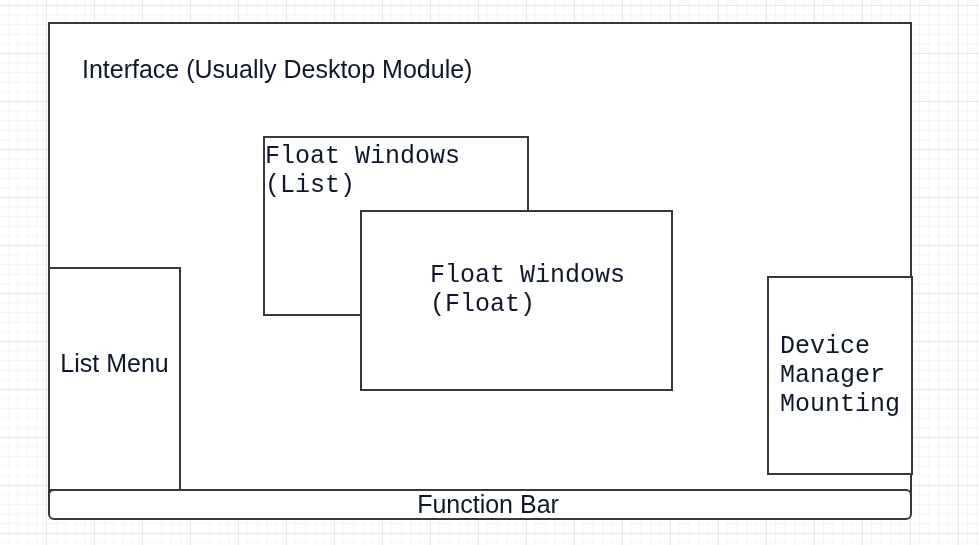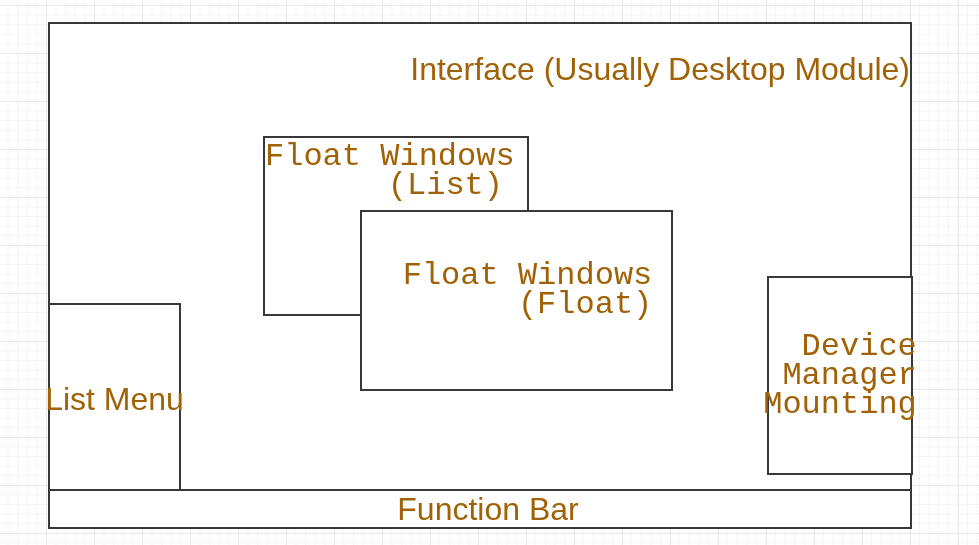--- a/index.html
+++ b/index.html
@@ -22,24 +22,24 @@
       linear-gradient(90deg, #f4f4f4 1px, transparent 1px);
     background-size: 48px 48px, 48px 48px, 9.6px 9.6px, 9.6px 9.6px;
     background-position: 46px 5px, 46px 5px, 46px 5px, 46px 5px;
   }
 
   .node {
     position: absolute;
     box-sizing: border-box;
     background: #ffffff;
     border: 2px solid #383838;
-    color: #a16207;
-    font-size: 32px;
+    color: #0f172a;
+    font-size: 25px;
     line-height: 29px;
-    text-align: right;
+    text-align: left;
     white-space: nowrap;
   }
 
   .label { display: block; }
   .label span { display: block; font-family: Liberation Mono, monospace; }
 
   
   .n-interface { left: 48px; top: 22px; width: 864px; height: 492px; }
   .n-interface .label { padding-top: 31px; padding-left: 32px; }
 
@@ -52,34 +52,34 @@
     left: 360px; top: 210px; width: 313px; height: 181px;
     display: flex; align-items: center; justify-content: center;
     padding-bottom: 22px; padding-left: 22px;
   }
 
   
   .n-list-menu {
     left: 48px; top: 267px; width: 133px; height: 224px;
     display: flex; align-items: center; justify-content: center;
     padding-bottom: 32px;
-    margin-top: 36px;
   }
 
   
   .n-device {
     left: 767px; top: 276px; width: 146px; height: 199px;
     display: flex; align-items: center; justify-content: center;
   }
 
   
   .n-function-bar {
-    left: 48px; top: 489px; width: 864px; height: 40px;
+    left: 48px; top: 489px; width: 864px; height: 31px;
     display: flex; align-items: center; justify-content: center;
     padding-left: 16px;
+    border-radius: 6px;
   }
 </style>
 </head>
 <body>
 
 <div class="canvas">
 
   <div class="node n-interface">
     <div class="label">Interface (Usually Desktop Module)</div>
   </div>

